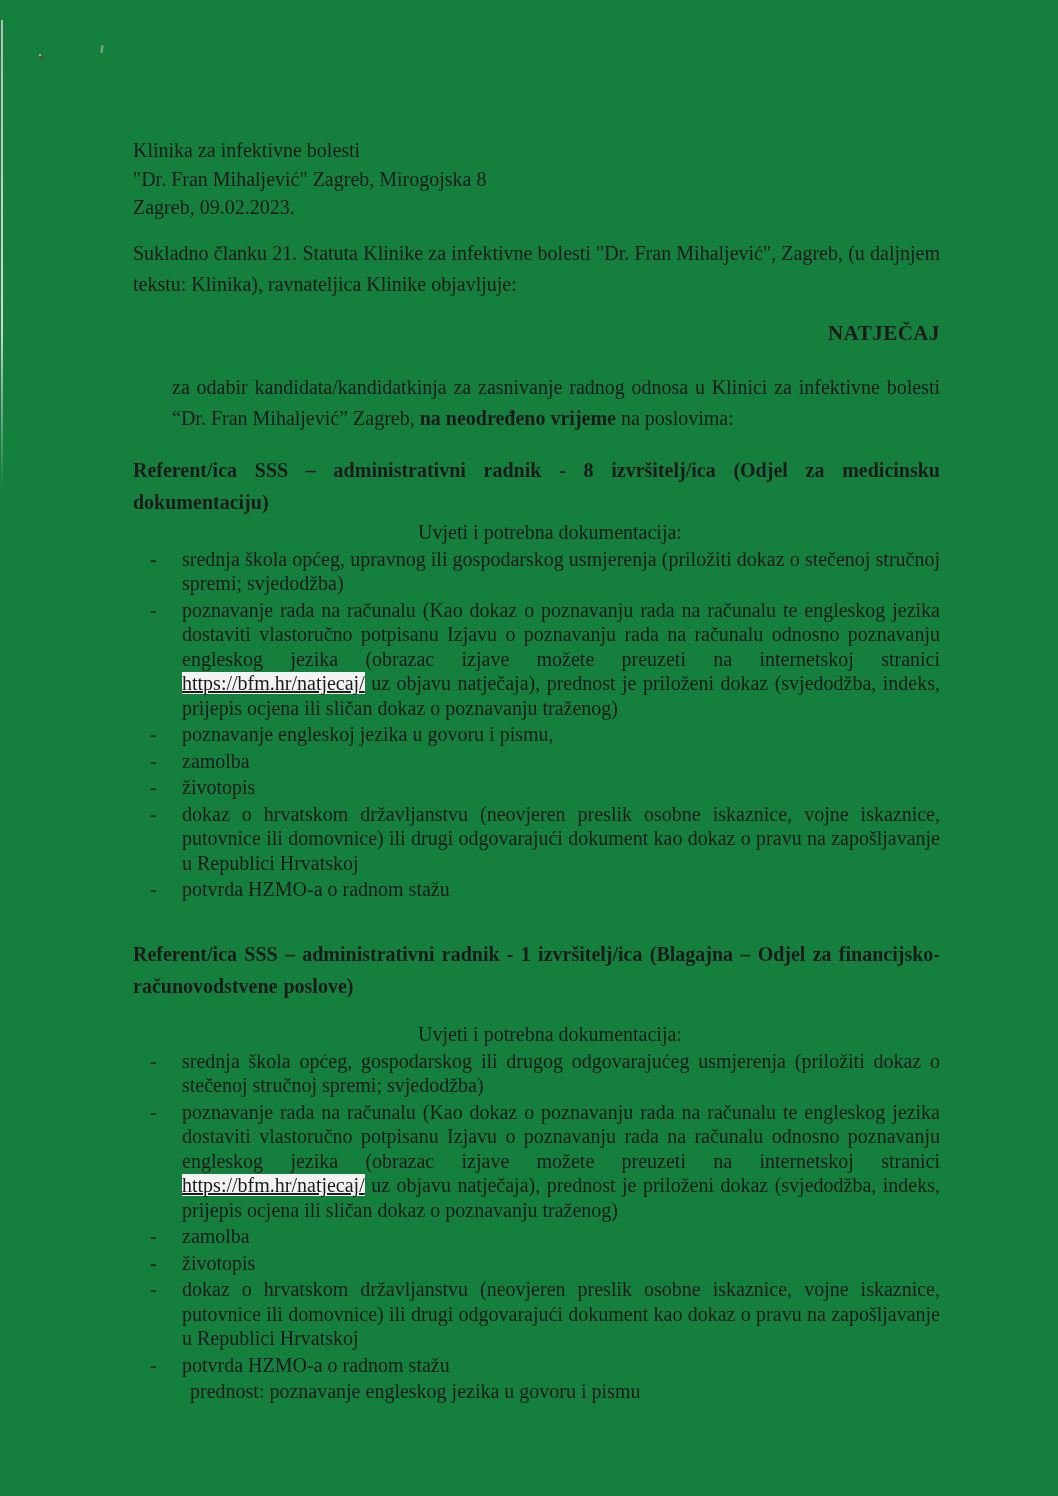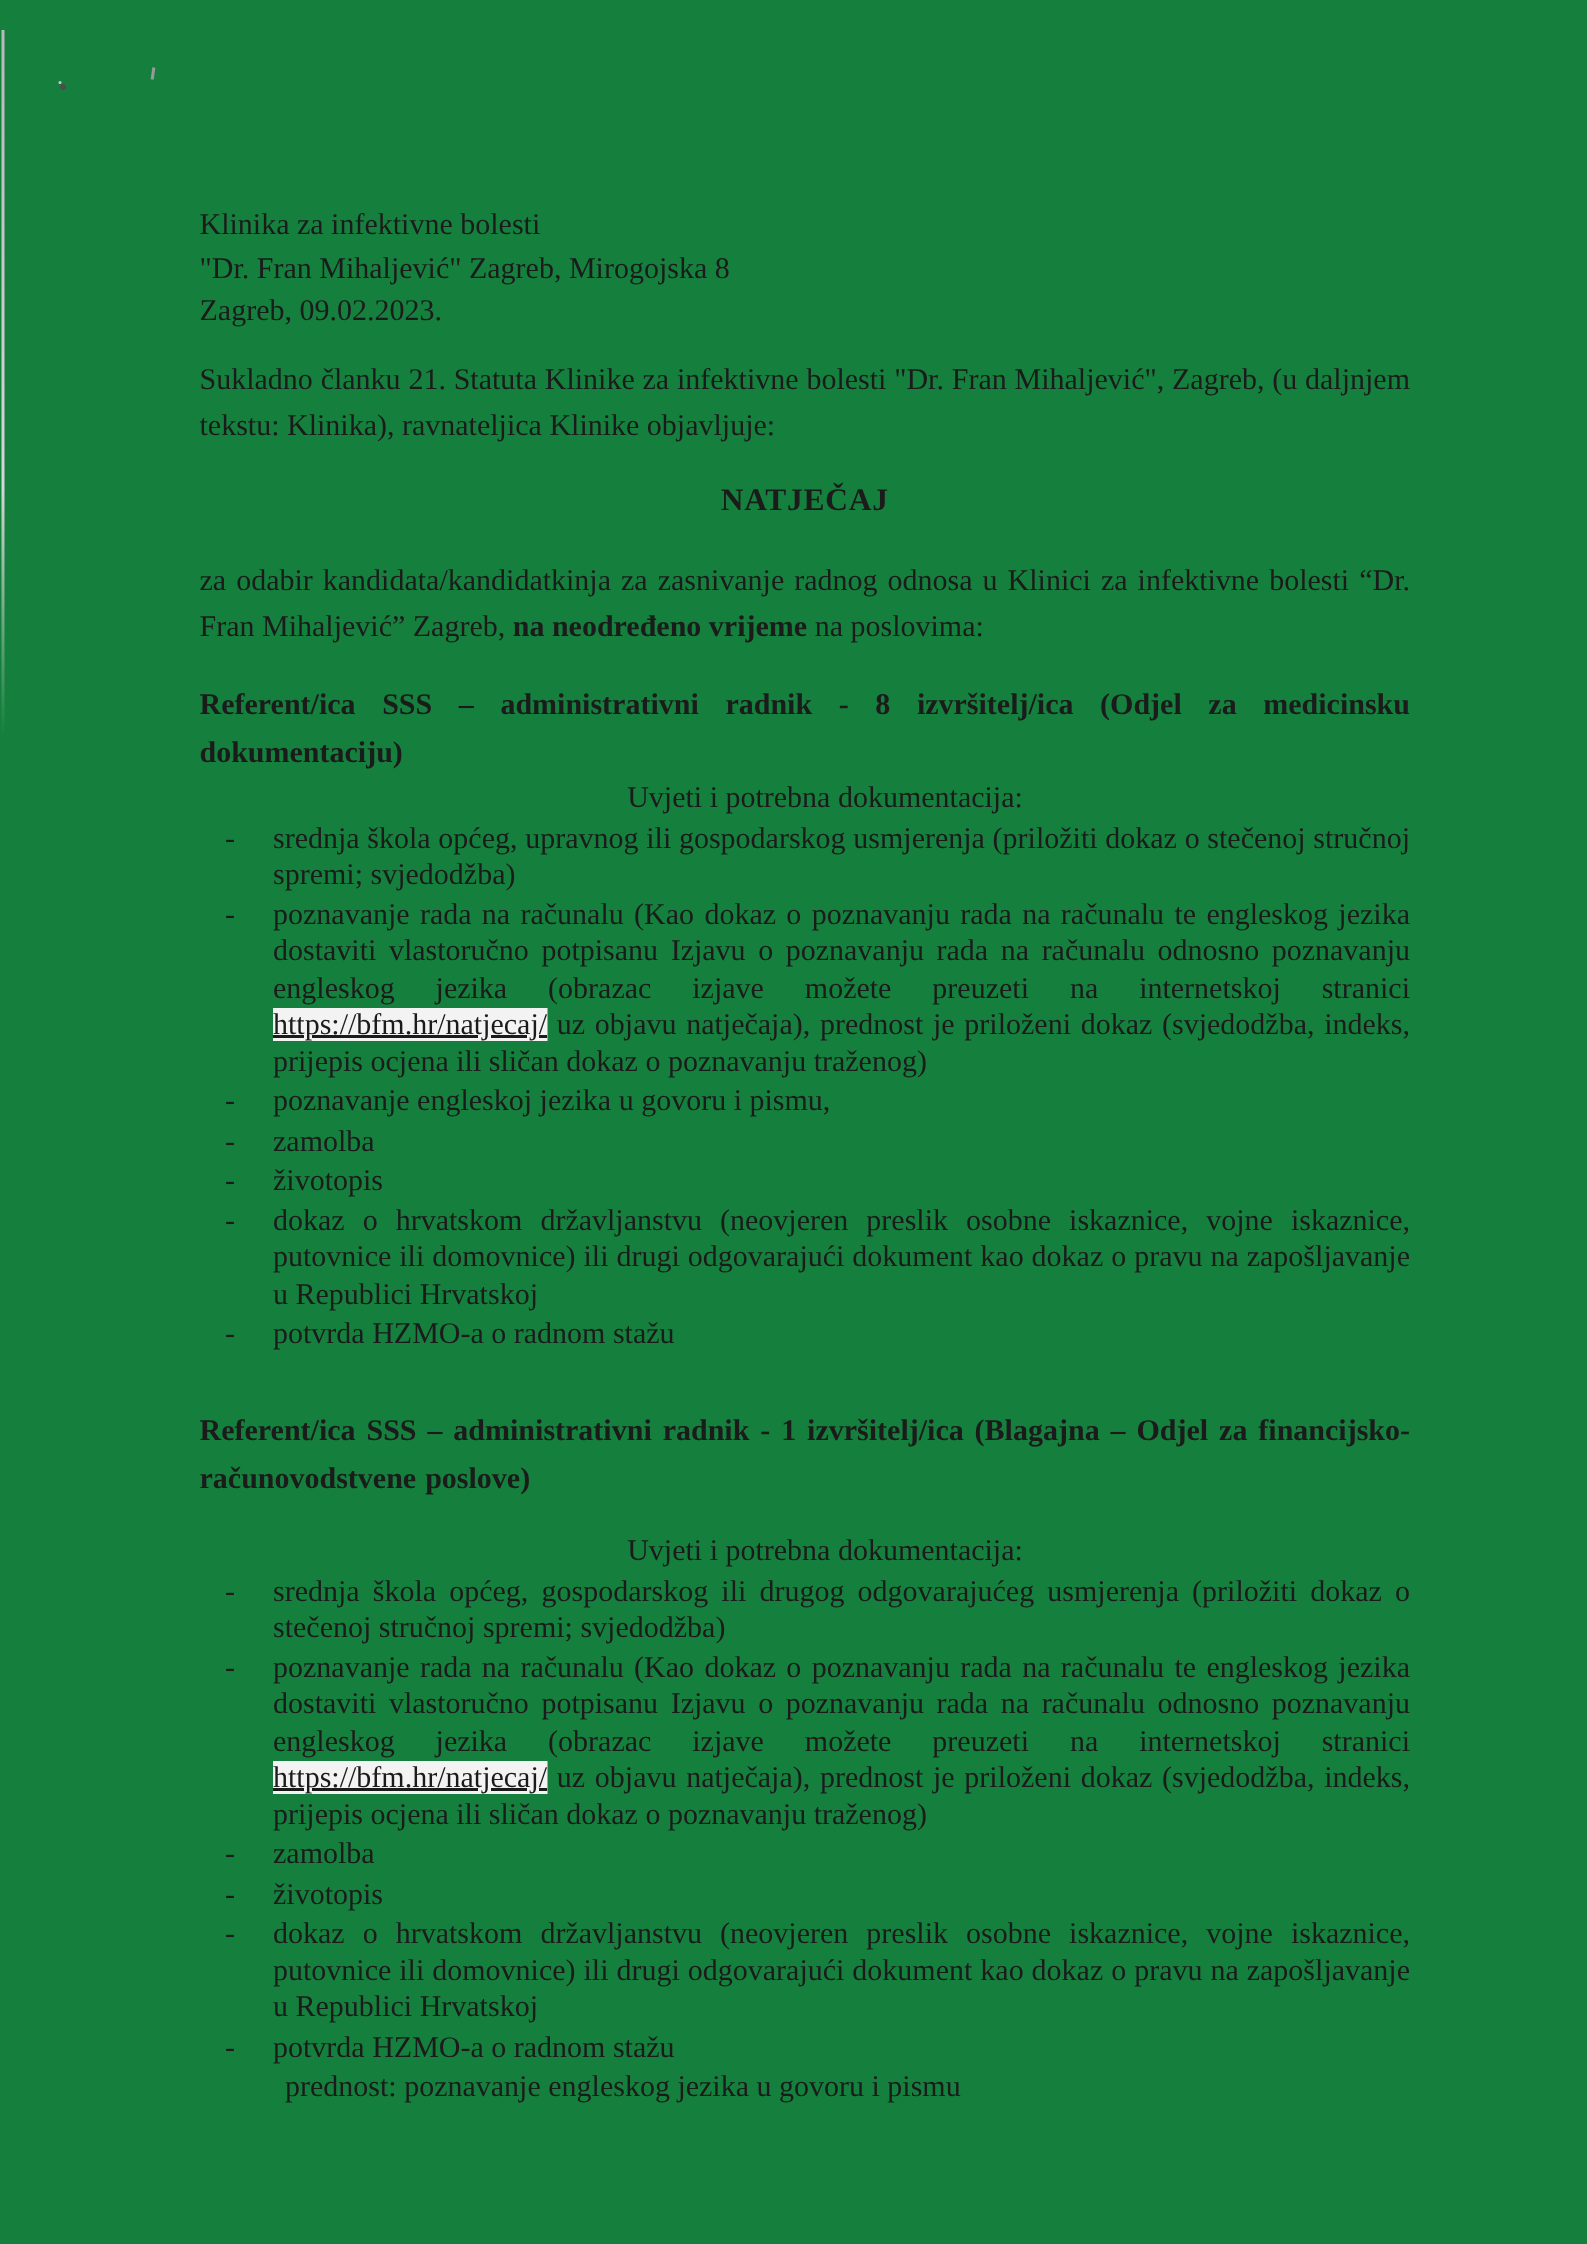--- a/index.html
+++ b/index.html
@@ -41,30 +41,31 @@
     font-size: 20px;
   }
   .header-block div { line-height: 28.5px; }
   .intro {
     margin-top: 16px;
     line-height: 31px;
     text-align: justify;
   }
   .doc-title {
     margin: 11px 0 0 0;
-    text-align: center;
+    text-align: right;
     font-weight: bold;
     font-size: 21px;
     letter-spacing: 0.5px;
     line-height: 26px;
   }
   .subject {
     margin-top: 26px;
     line-height: 31px;
     text-align: justify;
+    margin-left: 39px;
   }
   .position-heading {
     margin-top: 14px;
     font-weight: bold;
     line-height: 32px;
     text-align: justify;
     word-spacing: 1px;
   }
   .section-2 .position-heading { margin-top: 36px; }
   .req-label {

